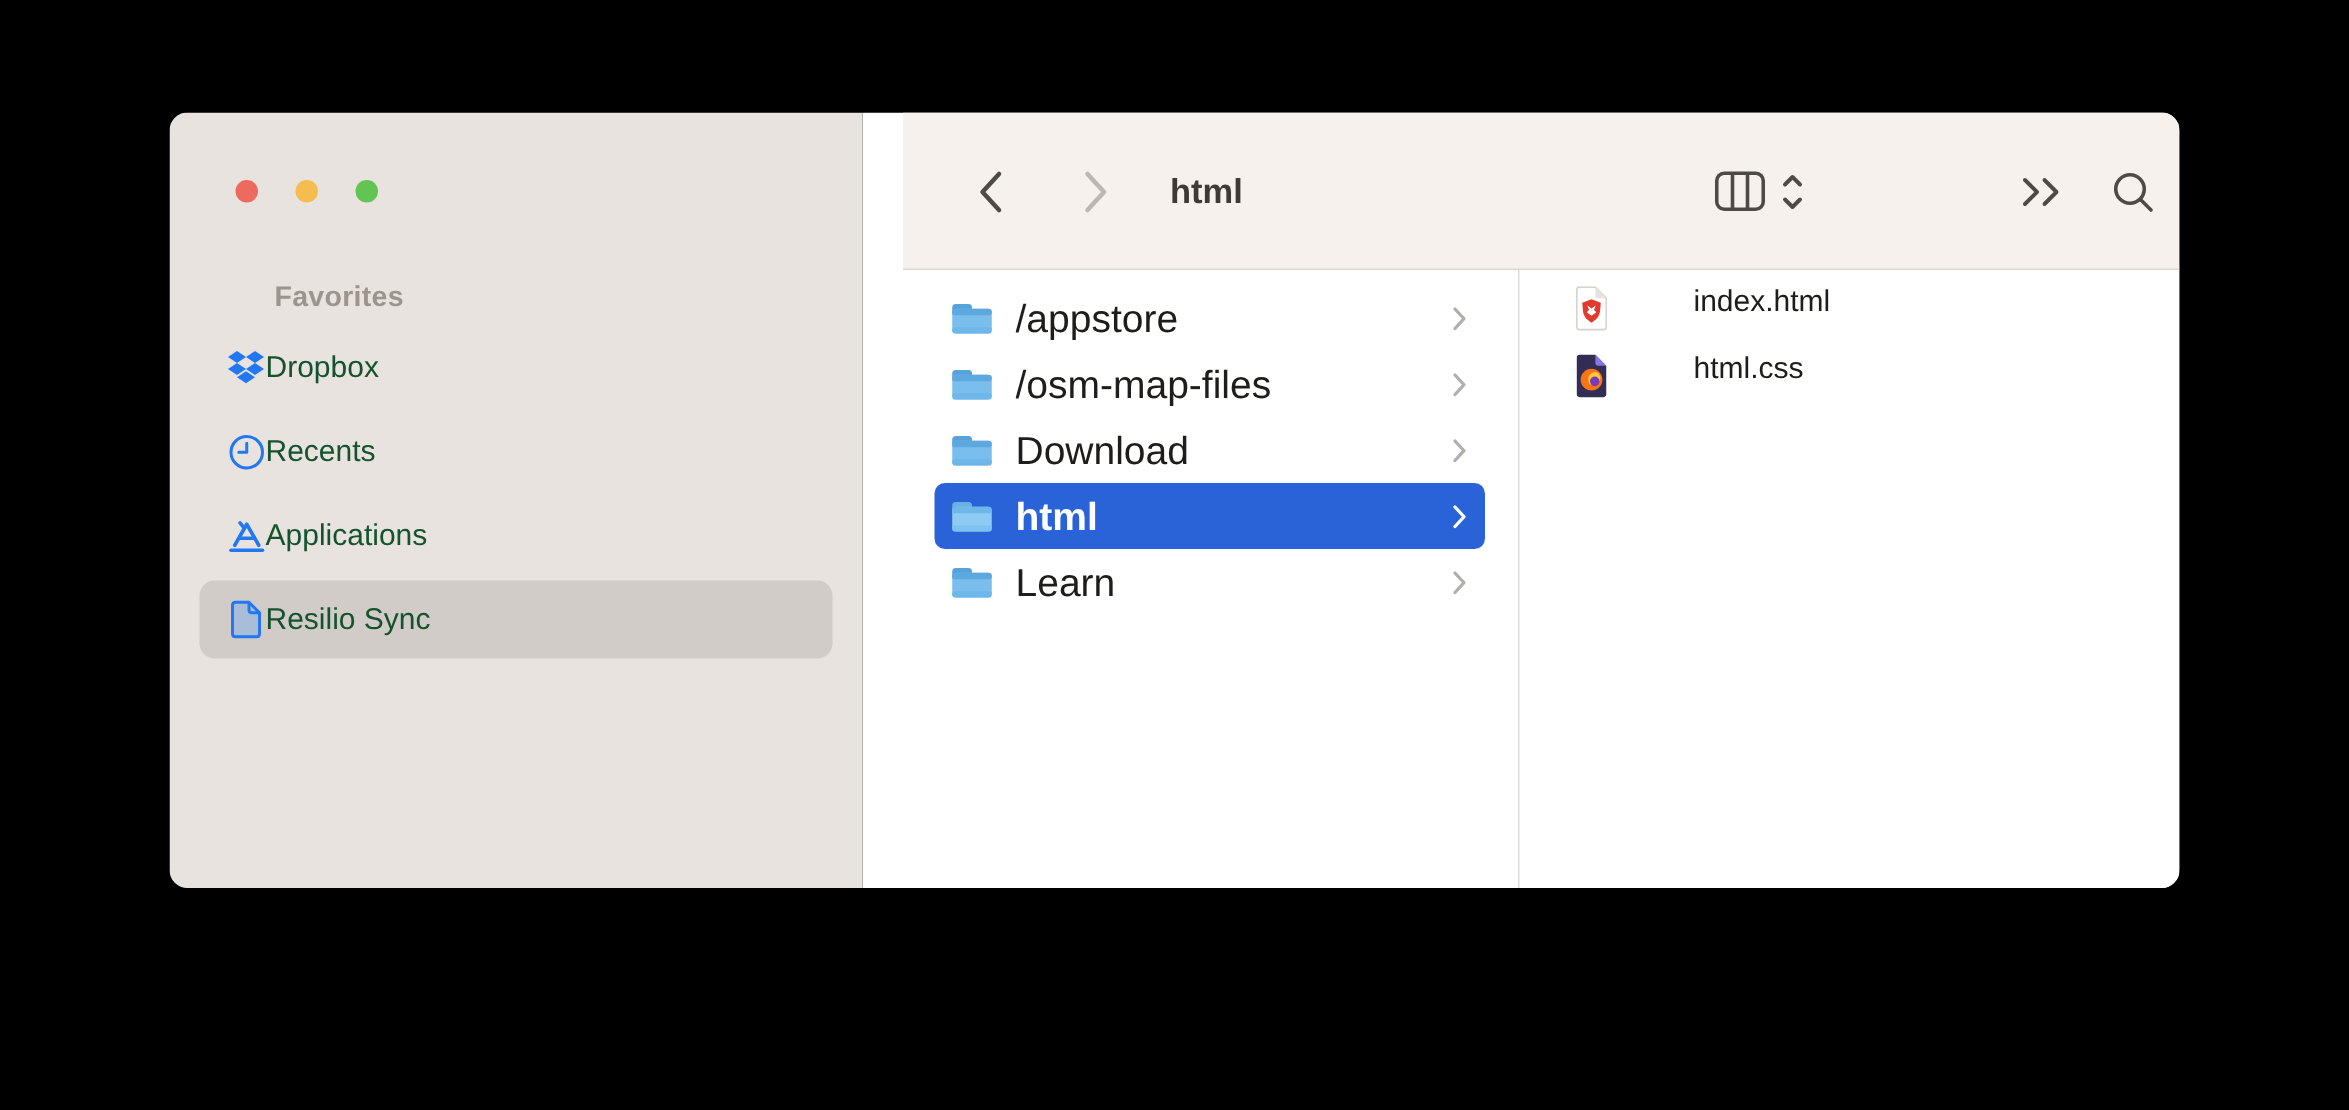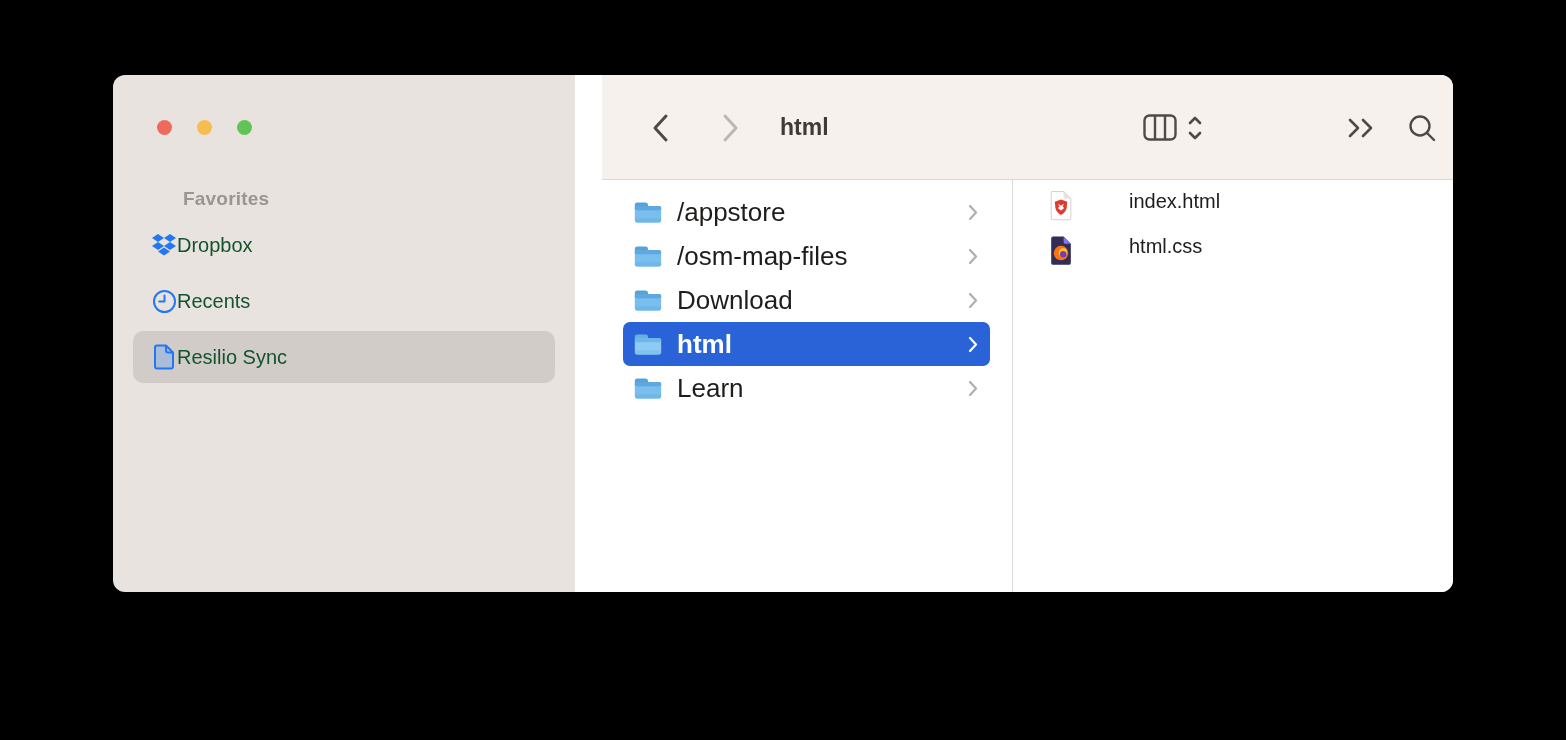--- a/index.html
+++ b/index.html
@@ -97,20 +97,31 @@
       <div class="side-row">
         <span class="sicon">
           <svg width="25" height="25" viewBox="0 0 25 25" fill="none" stroke="#2277f3" stroke-width="2">
             <circle cx="12.5" cy="12.5" r="10.5"></circle>
             <path d="M12.5 6.5 V12.5 H7.2" stroke-linecap="round" stroke-linejoin="round"></path>
           </svg>
         </span>
         <span class="slabel">Recents</span>
       </div>
 
+      <div class="side-row">
+        <span class="sicon">
+          <svg width="25" height="25" viewBox="0 0 25 25" fill="none" stroke="#2277f3" stroke-width="2.4" stroke-linecap="round" stroke-linejoin="round">
+            <path d="M4.5 18.5 L12.5 4.5 L20.5 18.5"></path>
+            <path d="M8 13.8 H17"></path>
+            <path d="M10.2 6.2 L8 3.6"></path>
+            <path d="M2 21.8 H23"></path>
+          </svg>
+        </span>
+        <span class="slabel">Applications</span>
+      </div>
 
 
       <div class="side-row selected">
         <span class="sicon">
           <svg width="22" height="26" viewBox="0 0 22 26" fill="#a9bdd8" stroke="#2277f3" stroke-width="2" stroke-linejoin="round">
             <path d="M2 3.5 Q2 1.5 4 1.5 H13 L20 8.5 V22.5 Q20 24.5 18 24.5 H4 Q2 24.5 2 22.5 Z"></path>
             <path d="M13 1.5 V6.5 Q13 8.5 15 8.5 H20" fill="none"></path>
           </svg>
         </span>
         <span class="slabel">Resilio Sync</span>

